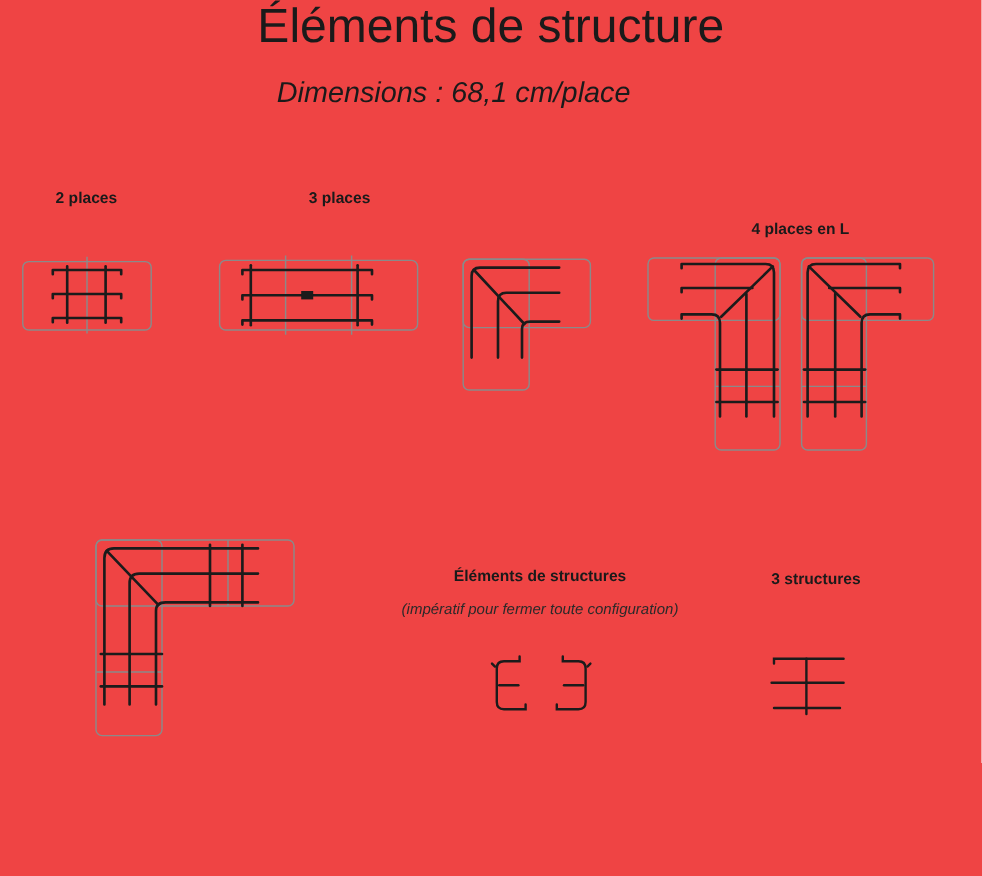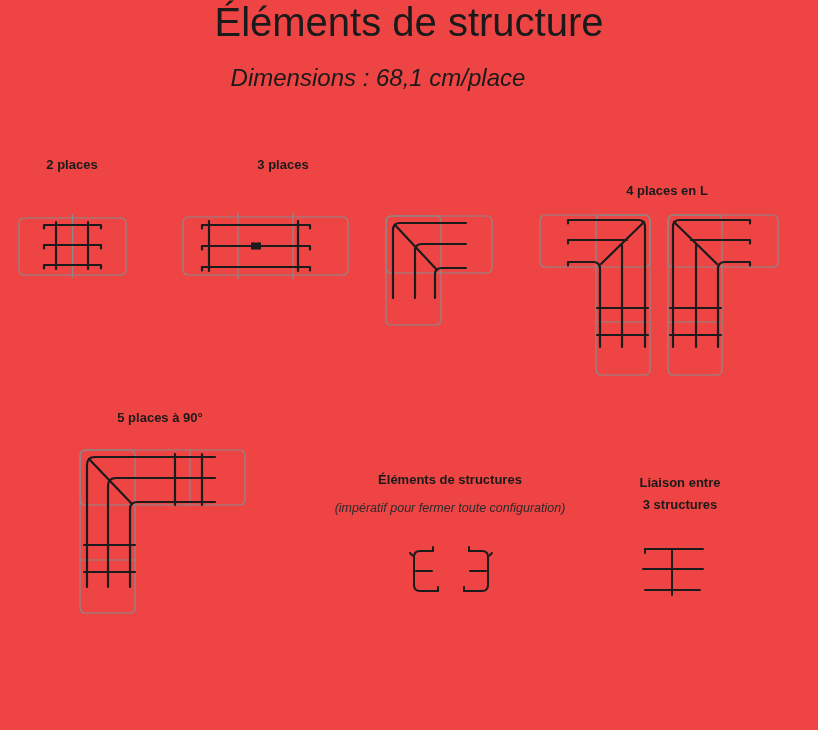--- a/index.html
+++ b/index.html
@@ -83,21 +83,20 @@
       <path class="bar" d="M 32,12.5 L 32,9 L 102,9 Q 109,9 109,16 L 109,136"></path>
       <path class="bar" d="M 32,32.5 L 32,29 L 91,29"></path>
       <line class="bar" x1="86" y1="34" x2="86" y2="136"></line>
       <path class="bar" d="M 32,54.5 L 32,51 L 57,51 Q 64,51 64,58 L 64,136"></path>
       <line class="bar" x1="65" y1="53" x2="108" y2="11"></line>
       <line class="bar" x1="61" y1="97" x2="112" y2="97"></line>
       <line class="bar" x1="61" y1="124" x2="112" y2="124"></line>
     </g>
   </svg>
 
-  <div class="abs label center" style="left:75px;top:410px;width:170px;">5 places à 90°</div>
 
   <svg class="abs" style="left:76px;top:446px;" width="175" height="172" viewBox="0 0 175 172">
     <rect class="frame" x="4" y="4" width="165" height="55" rx="5"></rect>
     <rect class="frame" x="4" y="4" width="55" height="163" rx="5"></rect>
     <line class="div" x1="114" y1="4" x2="114" y2="59"></line>
     <line class="div" x1="4" y1="114" x2="59" y2="114"></line>
     <path class="bar" d="M 11,141 L 11,19 Q 11,11 19,11 L 139,11"></path>
     <path class="bar" d="M 32,141 L 32,40 Q 32,32 40,32 L 139,32"></path>
     <path class="bar" d="M 54,141 L 54,63 Q 54,56 62,56 L 139,56"></path>
     <line class="bar" x1="13" y1="13" x2="56" y2="58"></line>
@@ -118,21 +117,20 @@
 
   <svg class="abs" style="left:460px;top:544px;" width="34" height="54" viewBox="0 0 34 54">
     <g transform="translate(34 0) scale(-1 1)">
       <path class="thin" d="M 25,3 L 25,7 L 12,7 Q 6,7 6,13 L 6,41 Q 6,47 12,47 L 30,47 L 30,43"></path>
       <path class="thin" d="M 8,27 L 24,27"></path>
       <path class="thin" d="M 2,9 L 4.5,11.5"></path>
     </g>
   </svg>
 
   <div class="abs label center" style="left:600px;top:472px;width:160px;line-height:22px;">
-    <div>Liaison entre</div>
     <div>3 structures</div>
   </div>
 
   <svg class="abs" style="left:636px;top:540px;" width="74" height="60" viewBox="0 0 74 60">
     <path class="thin" d="M 9,13 L 9,9 L 67,9"></path>
     <path class="thin" d="M 7,29 L 67,29"></path>
     <path class="thin" d="M 9,50 L 64,50"></path>
     <path class="thin" d="M 36,9 L 36,55"></path>
   </svg>
 

